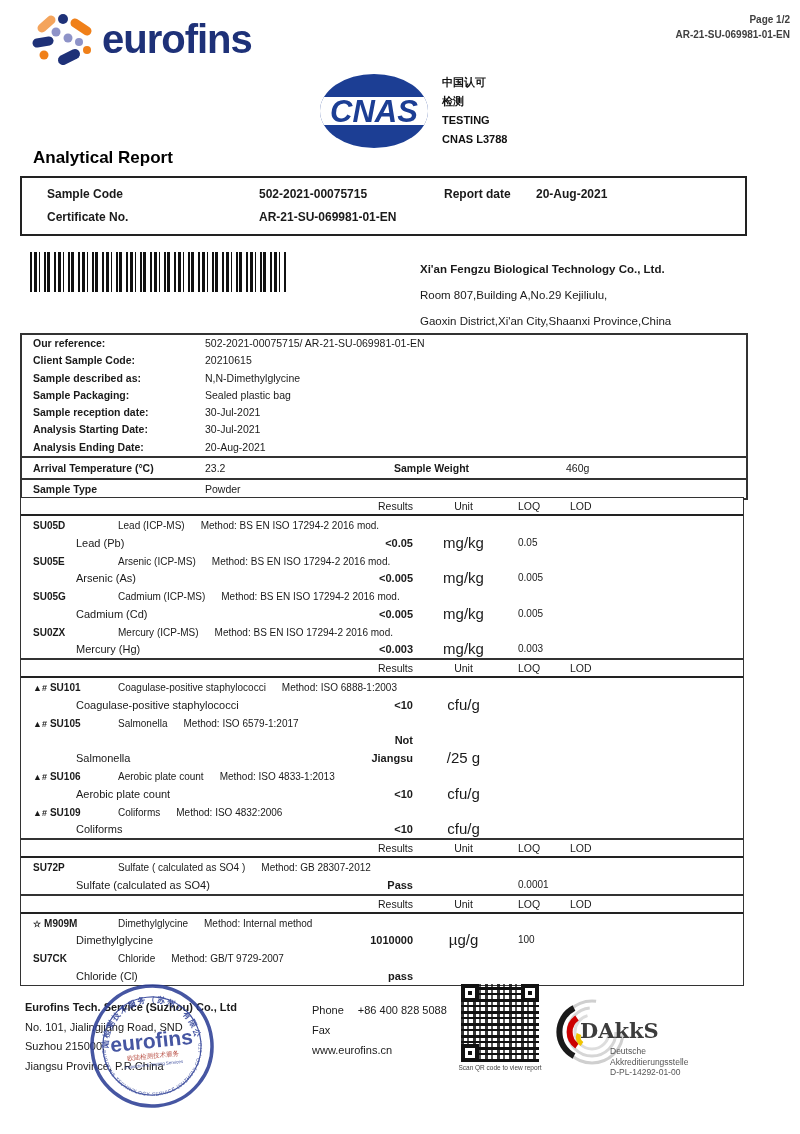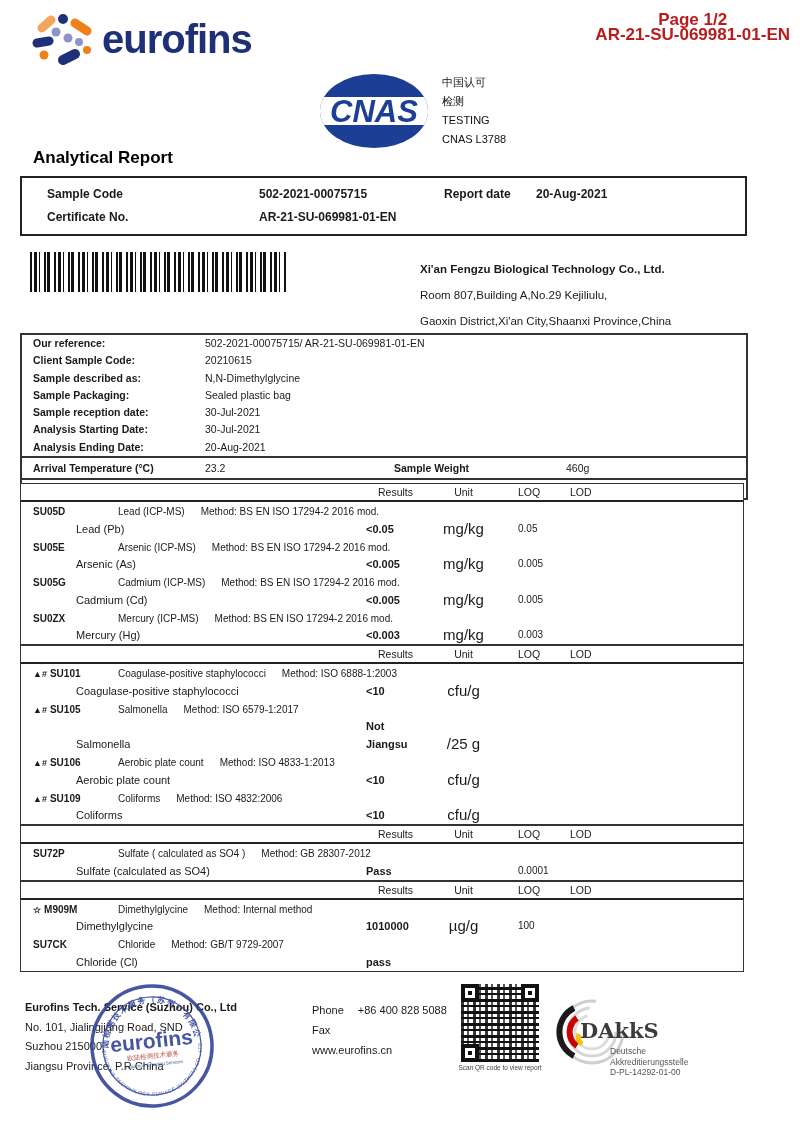--- a/index.html
+++ b/index.html
@@ -1,60 +1,60 @@
 <!DOCTYPE html>
 <html><head>
 <meta charset="utf-8">
 <style>
   html,body{margin:0;padding:0;background:#fff;}
   .page{position:relative;width:800px;height:1134px;background:#fff;overflow:hidden;
         font-family:"Liberation Sans",sans-serif;color:#1a1a1a;}
   
   .logo-block{position:absolute;left:30px;top:10px;display:flex;align-items:center;}
   .logo-word{font-size:40px;font-weight:700;color:#1e3178;letter-spacing:-1px;margin-left:6px;}
-  .page-info{position:absolute;right:10px;top:12px;text-align:center;font-size:17px;font-weight:700;line-height:15px;color:#b91c1c;}
+  .page-info{position:absolute;right:10px;top:12px;text-align:right;font-size:10px;font-weight:700;line-height:15px;color:#404040;}
   
   .cnas{position:absolute;left:318px;top:72px;display:flex;align-items:center;}
-  .cnas-text{margin-left:12px;font-size:11px;font-weight:400;line-height:19px;color:#111;}
+  .cnas-text{margin-left:12px;font-size:11px;font-weight:700;line-height:19px;color:#111;}
   
   .title{position:absolute;left:33px;top:148px;font-size:17px;font-weight:700;color:#000;}
   
   .sample-box{position:absolute;left:20px;top:176px;width:723px;border:2px solid #222;
               padding:5px 0;font-size:12px;font-weight:700;}
   .sb-row{display:grid;grid-template-columns:212px 185px 92px 1fr;padding-left:25px;line-height:23px;}
   
   .barcode{position:absolute;left:30px;top:252px;width:256px;height:40px;
      background:repeating-linear-gradient(90deg,#111 0 2px,#fff 2px 4px,#111 4px 7px,#fff 7px 9px,
      #111 9px 10px,#fff 10px 14px,#111 14px 16px,#fff 16px 17px,#111 17px 20px,#fff 20px 24px);}
   .client{position:absolute;left:420px;top:256px;font-size:11.5px;line-height:26px;}
   .client .c-name{font-weight:700;}
   
   .info-table{position:absolute;left:20px;top:333px;width:724px;border:2px solid #333;font-size:10.5px;}
   .i-row{display:grid;grid-template-columns:172px 1fr;line-height:17.3px;padding-left:11px;}
   .i-row .lbl{font-weight:700;}
   .i-row4{display:grid;grid-template-columns:172px 189px 172px 1fr;line-height:20px;padding-left:11px;border-top:2.5px solid #333;}
   .i-row4 .lbl{font-weight:700;}
   .i-last{border-top:2.5px solid #333;line-height:18px;}
   
-  .results{position:absolute;left:20px;top:483px;width:724px;font-size:10.5px;}
+  .results{position:absolute;left:20px;top:497px;width:724px;font-size:10.5px;}
   .section{border:1.5px solid #333;background:#fff;}
   .r-row{display:grid;grid-template-columns:345px 55px 85px 62px 1fr;align-items:end;}
   .r-head{line-height:15px;border-bottom:2px solid #222;padding-top:1px;}
   .r-head .c2{text-align:right;padding-right:8px;}
   .r-head .c3{text-align:center;}
   .r-head .c4{padding-left:12px;}
   .r-head .c5{padding-left:2px;}
   .t-row{padding-left:12px;line-height:14.5px;padding-top:2px;white-space:nowrap;}
   .t-code{display:inline-block;min-width:85px;font-weight:700;font-size:10px;}
   .t-prefix{font-size:9px;margin-right:3px;}
   .t-name{font-size:10px;}
   .t-method{font-size:10px;margin-left:16px;}
   .a-row{line-height:18px;font-size:11px;}
   .a-row .c1{padding-left:55px;}
-  .a-row .c2{padding-right:8px;font-weight:700;}
+  .a-row .c2{text-align:right;padding-right:8px;font-weight:700;}
   .a-row .c3{text-align:center;font-size:15px;}
   .a-row .c4{padding-left:12px;font-size:10px;}
   .a-row .c5{padding-left:2px;font-size:10px;}
   
   .f-left{position:absolute;left:25px;top:998px;font-size:11px;line-height:19.5px;}
   .f-left .f-co{font-weight:700;}
   .f-mid{position:absolute;left:312px;top:1000px;font-size:11px;line-height:20px;}
   .f-mid .ph-val{margin-left:14px;}
   .stamp{position:absolute;left:86px;top:980px;opacity:.88;transform:rotate(-6deg);}
   .qr-wrap{position:absolute;left:458px;top:984px;width:84px;text-align:center;}

